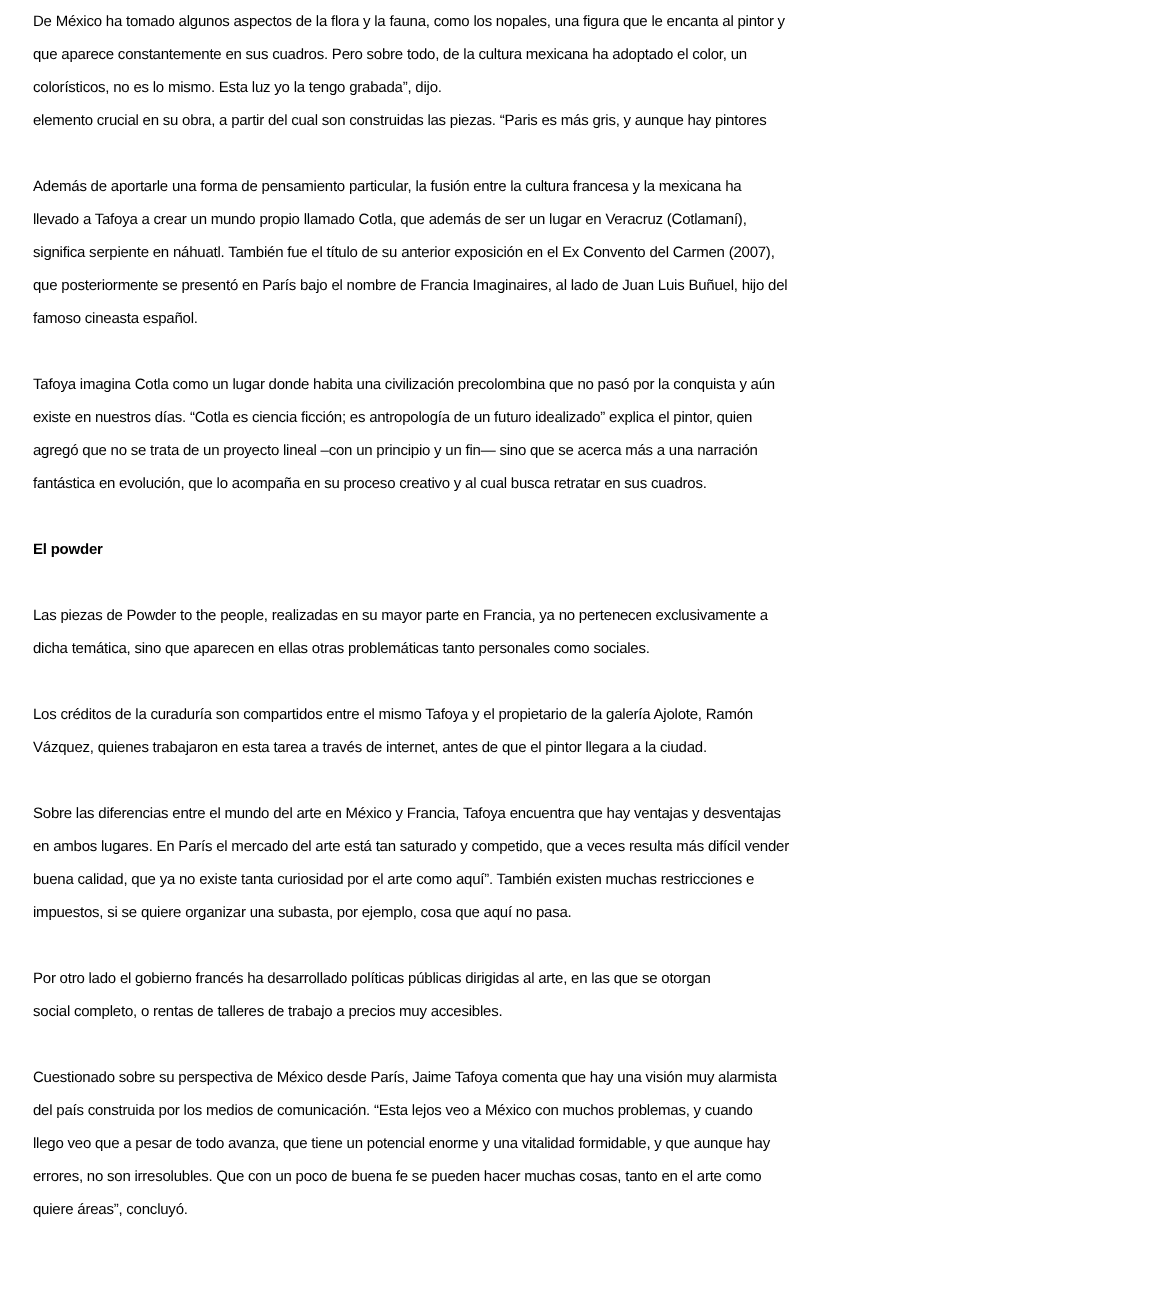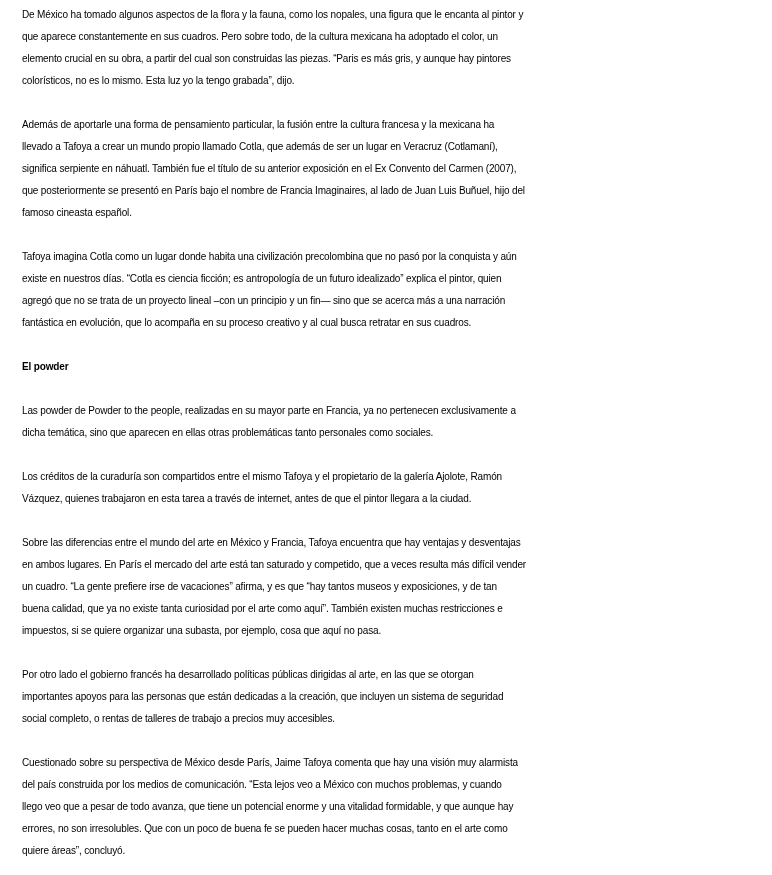--- a/index.html
+++ b/index.html
@@ -37,22 +37,22 @@
     }
   </style>
 </head>
 <body>
 
 <div class="article">
 
   <p class="para">
     <span class="line">De México ha tomado algunos aspectos de la flora y la fauna, como los nopales, una figura que le encanta  al pintor y</span>
     <span class="line">que aparece constantemente en sus cuadros. Pero sobre todo, de la cultura mexicana ha adoptado el color, un</span>
+    <span class="line">colorísticos, no es lo mismo. Esta luz yo la tengo grabada”, dijo.</span>
     <span class="line">elemento crucial en su obra, a partir del cual son construidas las piezas. “Paris es más gris, y aunque hay pintores</span>
-    <span class="line">colorísticos, no es lo mismo. Esta luz yo la tengo grabada”, dijo.</span>
   </p>
 
   <p class="para">
     <span class="line">Además de aportarle una forma de pensamiento particular, la fusión entre la cultura francesa y la mexicana ha</span>
     <span class="line">llevado a Tafoya a crear un mundo propio llamado Cotla, que además de ser un lugar en Veracruz (Cotlamaní),</span>
     <span class="line">significa serpiente en náhuatl. También fue el título de su anterior exposición en el Ex Convento del Carmen (2007),</span>
     <span class="line">que posteriormente se presentó en París bajo el nombre de Francia Imaginaires, al lado de Juan Luis Buñuel, hijo del</span>
     <span class="line">famoso cineasta español.</span>
   </p>
 
@@ -61,40 +61,38 @@
     <span class="line">existe en nuestros días. “Cotla es ciencia ficción; es antropología de un futuro idealizado”  explica el pintor, quien</span>
     <span class="line">agregó que no se trata de un proyecto lineal –con un principio y un fin— sino que se acerca más a una narración</span>
     <span class="line">fantástica en evolución, que lo acompaña en su proceso creativo y al cual busca retratar en sus cuadros.</span>
   </p>
 
   <p class="heading">
     <span class="line">El powder</span>
   </p>
 
   <p class="para">
-    <span class="line">Las powder de Powder to the people, realizadas en su mayor parte en Francia, ya no pertenecen exclusivamente a</span>
+    <span class="line">Las piezas de Powder to the people, realizadas en su mayor parte en Francia, ya no pertenecen exclusivamente a</span>
     <span class="line">dicha temática, sino que aparecen en ellas otras problemáticas tanto personales como sociales.</span>
   </p>
 
   <p class="para">
     <span class="line">Los créditos de la curaduría son compartidos entre el mismo Tafoya y el propietario de la galería Ajolote, Ramón</span>
     <span class="line">Vázquez, quienes trabajaron en esta tarea a través de internet, antes de que el pintor llegara a la ciudad.</span>
   </p>
 
   <p class="para">
     <span class="line">Sobre las diferencias entre el mundo del arte en México y Francia, Tafoya encuentra que hay ventajas y desventajas</span>
     <span class="line">en ambos lugares. En París el mercado del arte está tan saturado y competido, que a veces resulta más difícil vender</span>
-    <span class="line">un cuadro. “La gente prefiere irse de vacaciones” afirma, y es que “hay tantos museos y exposiciones, y de tan</span>
     <span class="line">buena calidad, que ya no existe tanta curiosidad por el arte como aquí”. También existen muchas restricciones e</span>
     <span class="line">impuestos, si se quiere organizar una subasta, por ejemplo, cosa que aquí no pasa.</span>
   </p>
 
   <p class="para">
     <span class="line">Por otro lado el gobierno francés ha desarrollado políticas públicas dirigidas al arte, en las que se otorgan</span>
-    <span class="line">importantes apoyos para las personas que están dedicadas a la creación, que incluyen un sistema de seguridad</span>
     <span class="line">social completo, o rentas de talleres de trabajo a precios muy accesibles.</span>
   </p>
 
   <p class="para">
     <span class="line">Cuestionado sobre su perspectiva de México desde París, Jaime Tafoya comenta que hay una visión muy alarmista</span>
     <span class="line">del país construida por los medios de comunicación. “Esta lejos veo a México con muchos problemas, y cuando</span>
     <span class="line">llego veo que a pesar de todo avanza, que tiene un potencial enorme y una vitalidad formidable, y que aunque hay</span>
     <span class="line">errores, no son irresolubles. Que con un poco de buena fe se pueden hacer muchas cosas, tanto en el arte como</span>
     <span class="line">quiere áreas”, concluyó.</span>
   </p>

